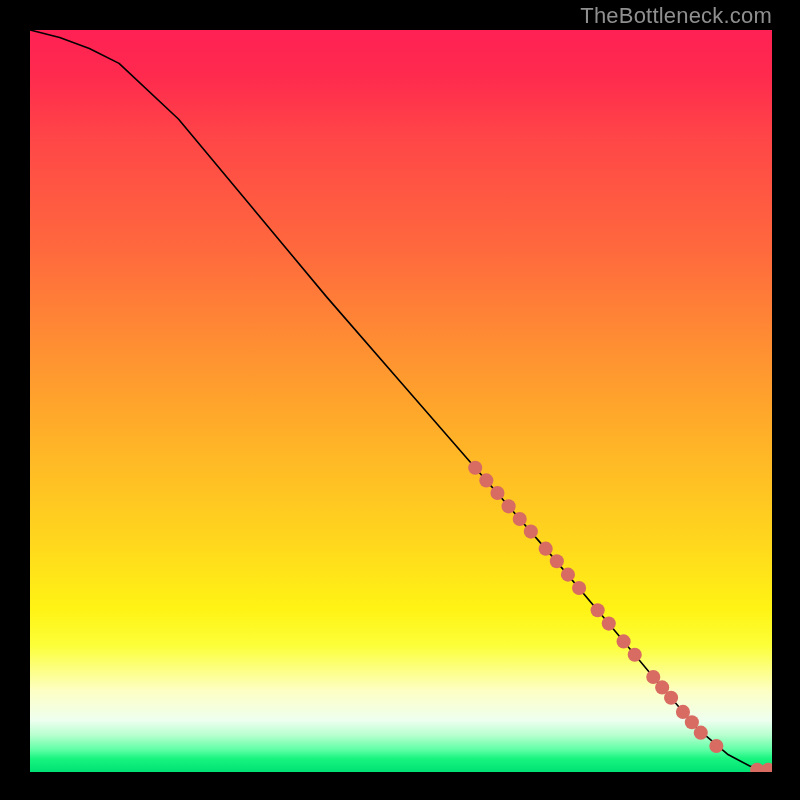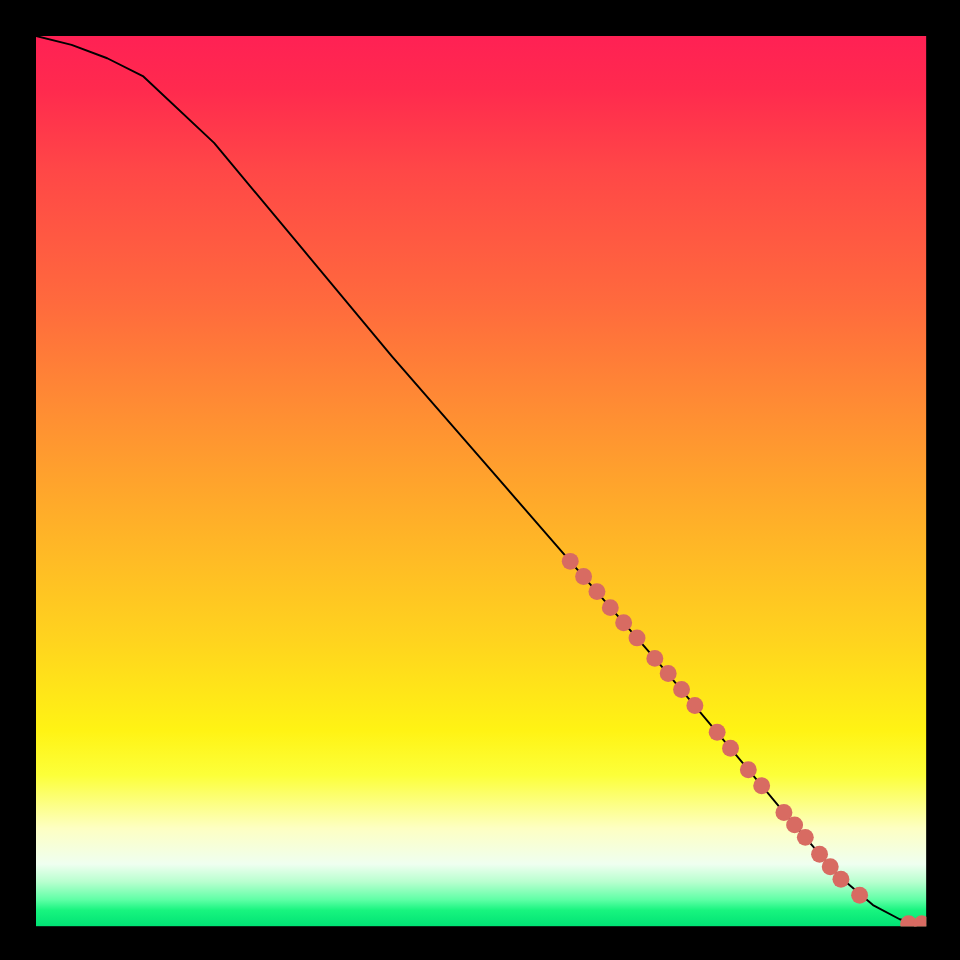--- a/index.html
+++ b/index.html
@@ -62,20 +62,21 @@
     width: 100%;
     height: 100%;
     overflow: visible;
   }
 </style>
 </head>
 <body>
 
 <div class="stage">
 
+  <div class="watermark">TheBottleneck.com</div>
 
   <div class="plot">
     <div class="gradient"></div>
     <svg class="curve" viewBox="0 0 742 742" preserveAspectRatio="none">
       <path fill="none" stroke="#000000" stroke-width="1.6" stroke-linecap="round" stroke-linejoin="round" d="M0.00 0.00 L29.68 7.42 L59.36 18.55 L89.04 33.39 L148.40 89.04 L222.60 178.08 L296.80 267.12 L371.00 352.45 L445.20 437.78 L519.40 523.11 L578.76 593.60 L623.28 647.02 L667.80 698.96 L697.48 724.19 L719.74 736.06 L734.58 739.77 L742.00 739.77"></path>
       <g>
           <circle cx="445.20" cy="437.78" r="7.05" fill="#d86b62"></circle>
           <circle cx="456.33" cy="450.39" r="7.05" fill="#d86b62"></circle>
           <circle cx="467.46" cy="463.01" r="7.05" fill="#d86b62"></circle>
           <circle cx="478.59" cy="476.36" r="7.05" fill="#d86b62"></circle>

